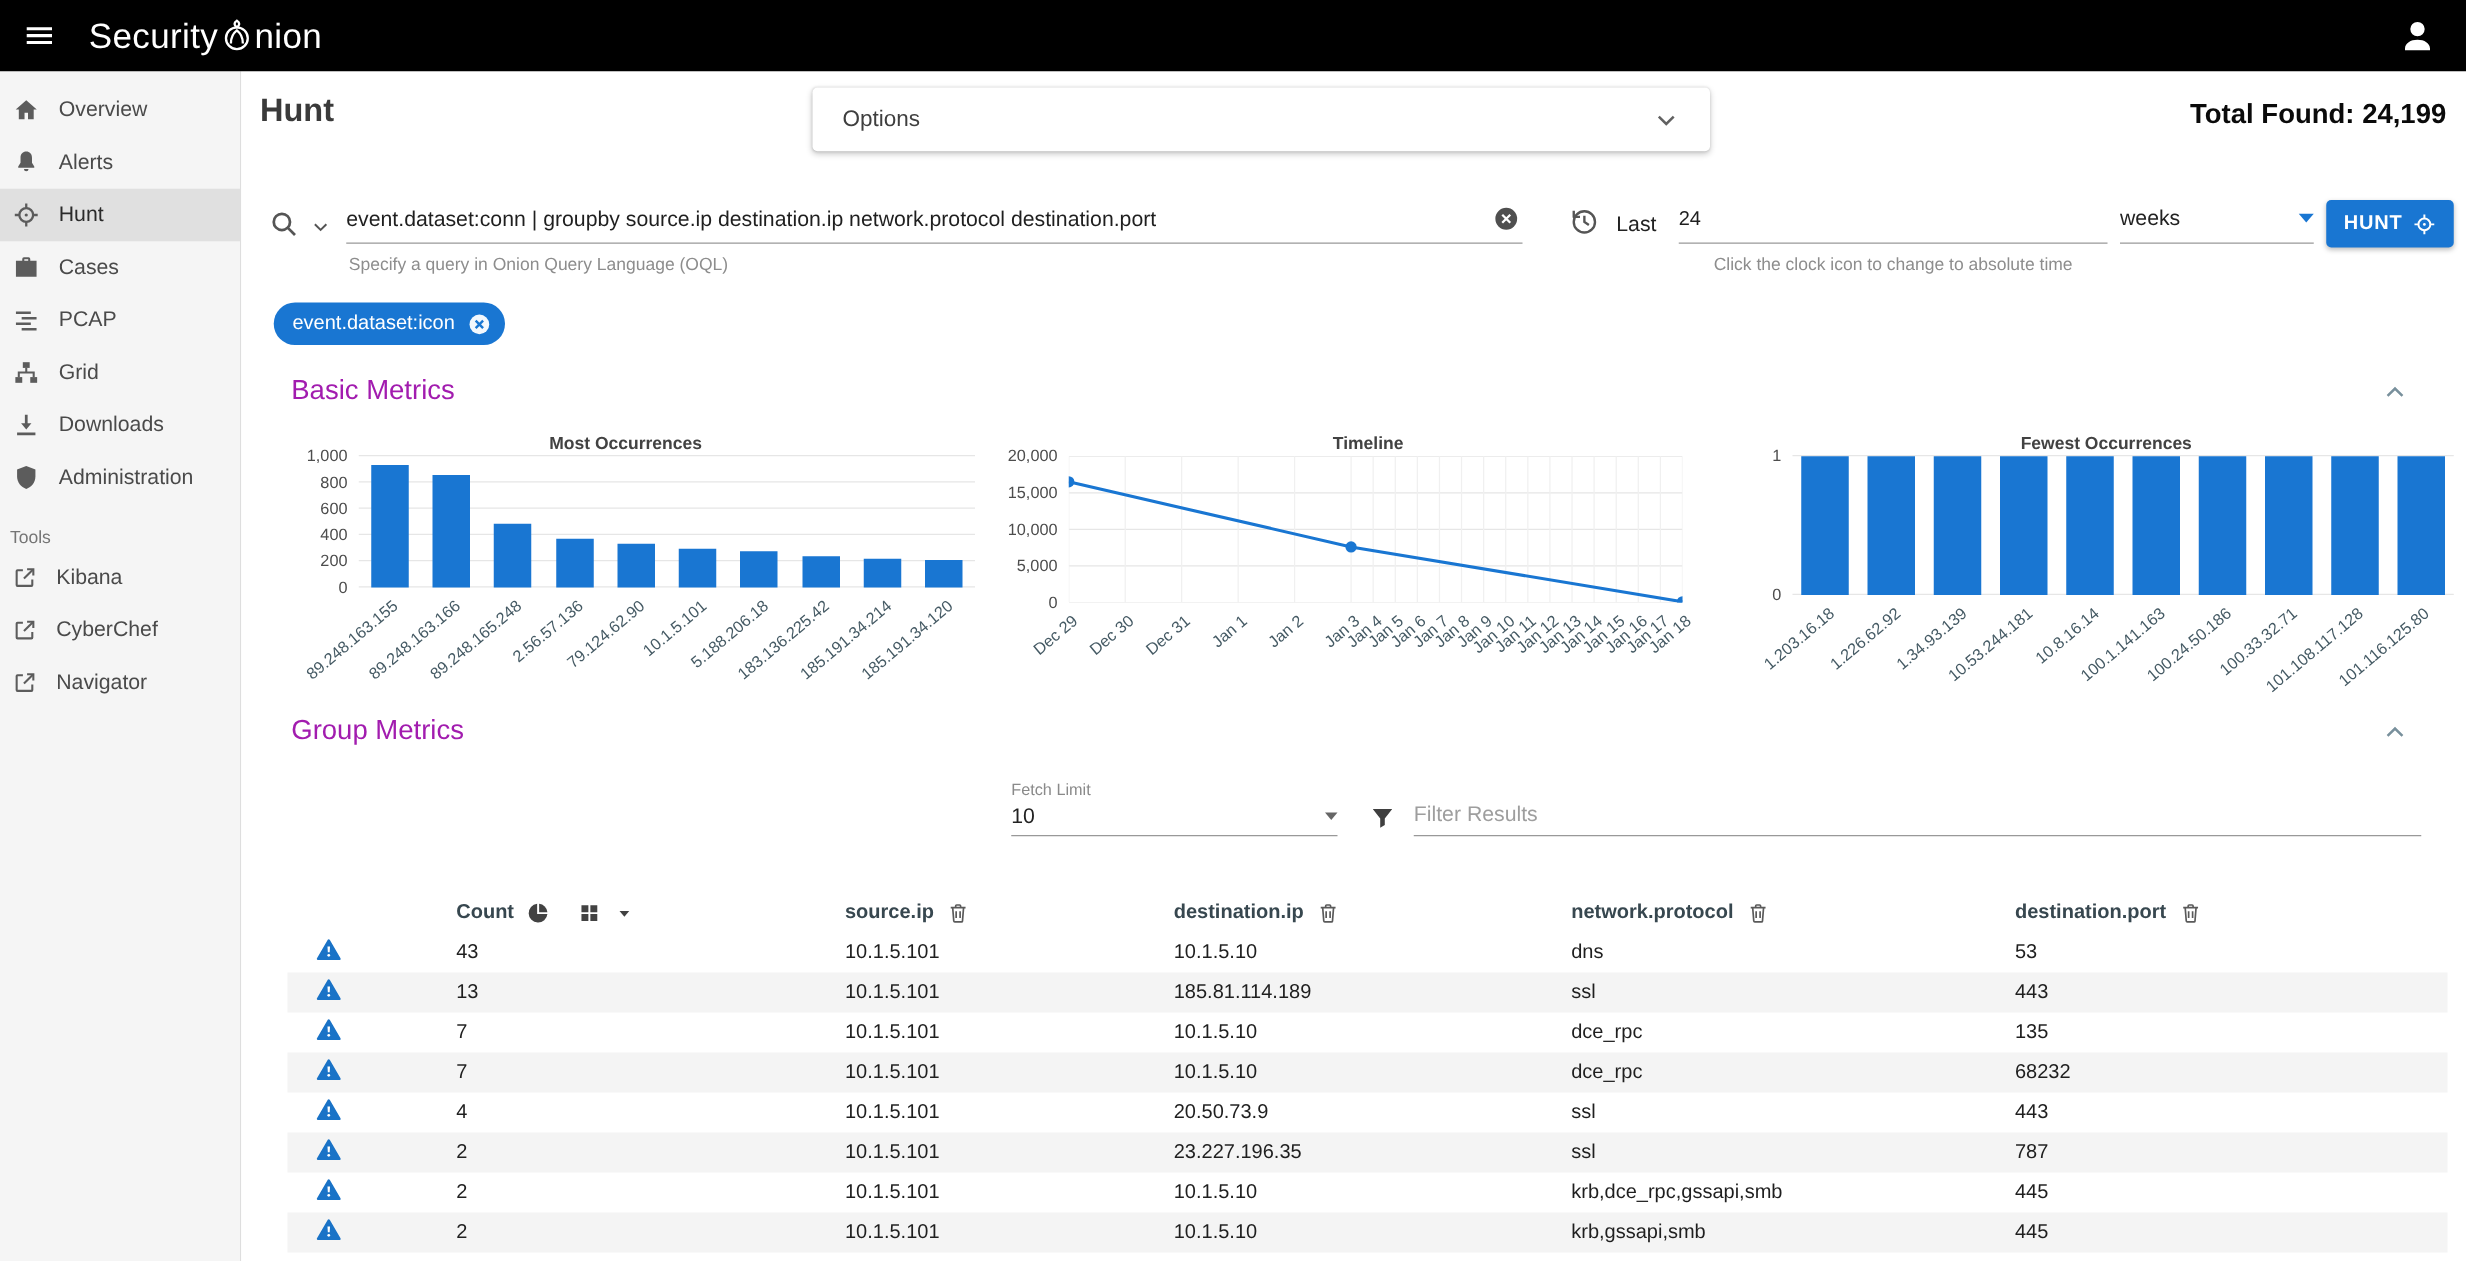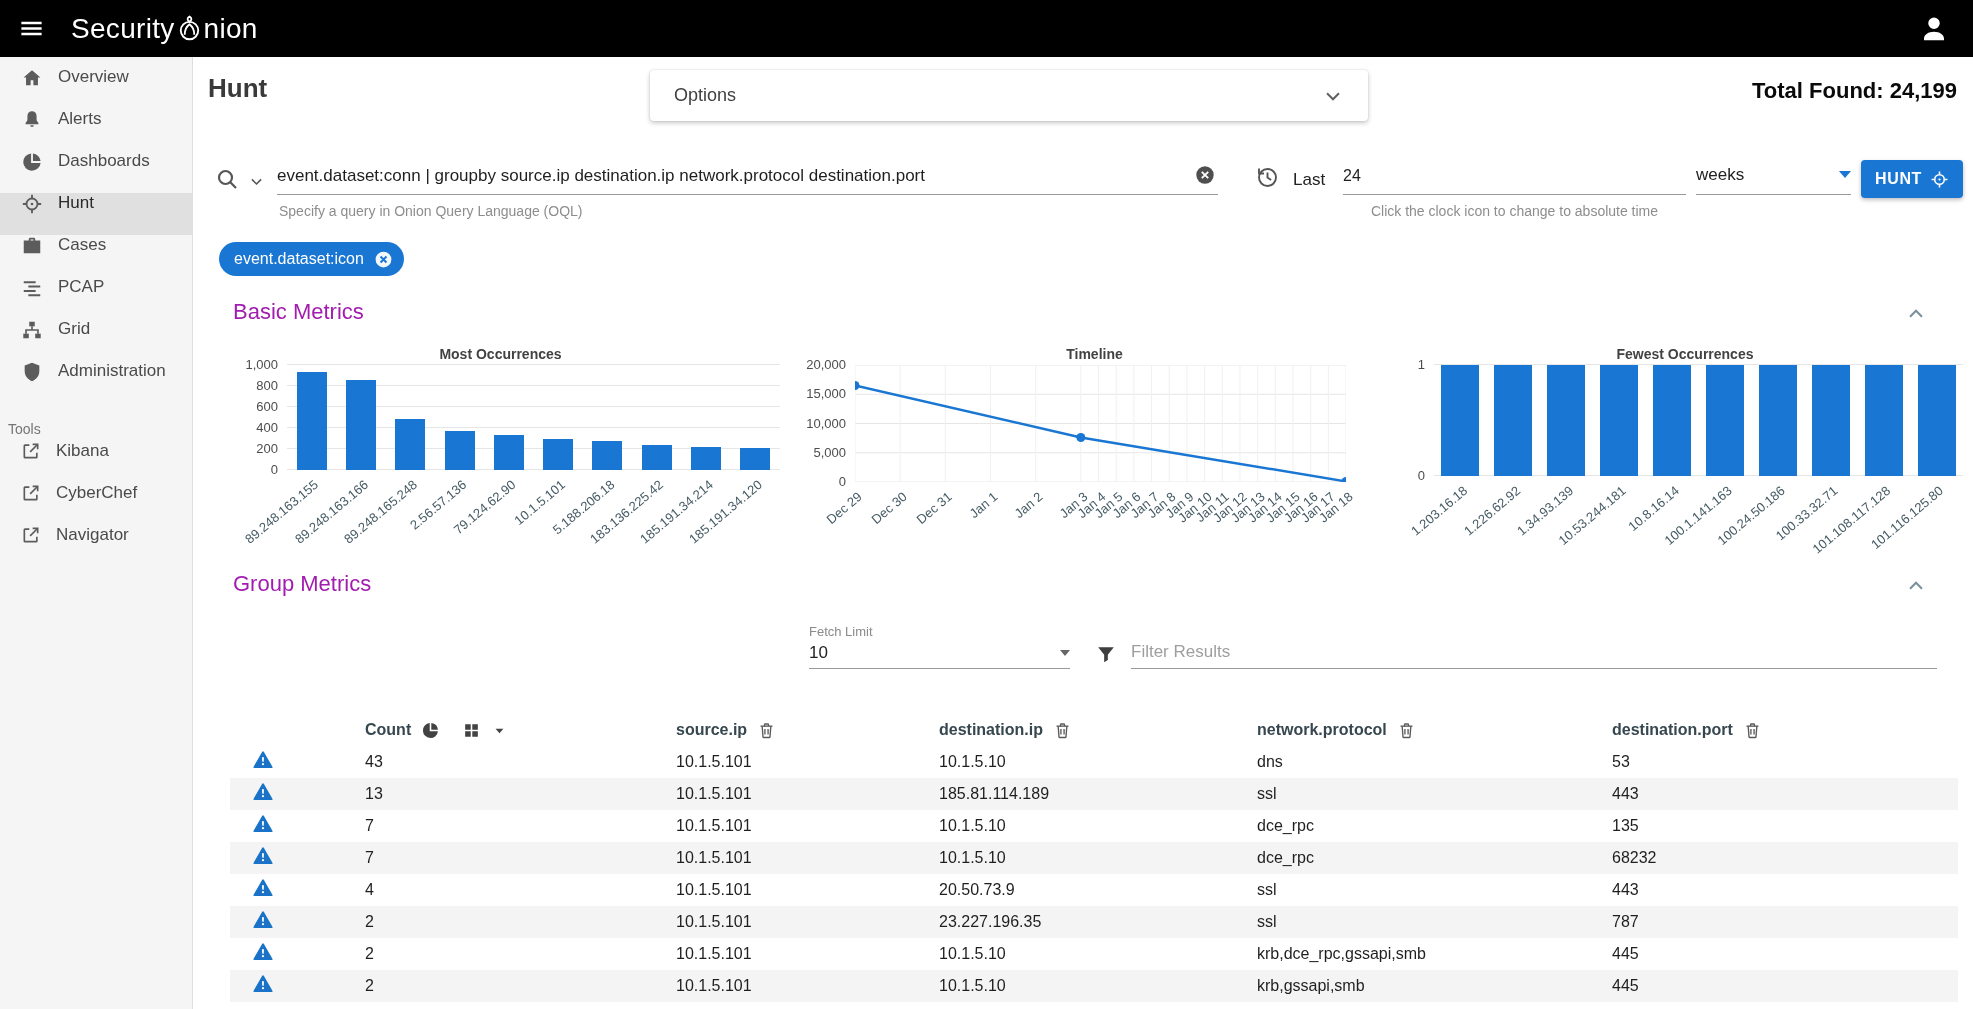--- a/index.html
+++ b/index.html
@@ -12,21 +12,21 @@
   #topbar{position:absolute;left:0;top:0;width:1973px;height:57px;background:#000;
     display:flex;align-items:center;color:#fff;z-index:5}
   #menu-btn{width:27px;height:27px;margin-left:18px;color:#fff;cursor:pointer}
   #app-logo{display:flex;align-items:center;margin-left:26px;font-size:28px;letter-spacing:.3px;color:#fff}
   #app-logo .onion{width:27px;height:27px;margin:0 1px}
   #user-btn{margin-left:auto;margin-right:24px;width:30px;height:30px;color:#fff;cursor:pointer}
 
   
   #sidebar{position:absolute;left:0;top:57px;width:193px;height:952px;background:#f5f5f5;
     border-right:1px solid #dedede;padding-top:10px}
-  .side-item{height:42px;display:flex;gap:15px;padding-left:21px;
+  .side-item{height:42px;display:flex;align-items:center;gap:15px;padding-left:10px;
     color:#4a4a4a;font-size:17px;cursor:pointer}
   .side-item .icon{width:22px;height:22px;color:#5c5c5c}
   .side-item.active{background:#e0e0e0;color:#2a2a2a}
   #tools-header{margin:18px 0 4px 8px;font-size:14px;color:#757575}
 
   
   #main{position:absolute;left:193px;top:57px;width:1780px;height:952px;background:#fff}
   #page-title{position:absolute;left:15px;top:16px;font-size:26px;font-weight:bold;color:#3a3a3a}
   #options-panel{position:absolute;left:457px;top:13px;width:718px;height:51px;background:#fff;
     border-radius:4px;box-shadow:0 2px 5px rgba(0,0,0,.22),0 0 2px rgba(0,0,0,.12);
@@ -144,29 +144,20 @@
         <span>Overview</span>
       </div>
       <div class="side-item">
         <span class="icon" style="width: 22px; height: 22px;">
           <svg viewBox="0 0 24 24">
             <path fill="currentColor" d="M12 2.5c-2.9 0-5 2.2-5 5.1v4.6L5 15.4v1.1h14v-1.1l-2-3.2V7.6c0-2.9-2.1-5.1-5-5.1Zm-2 15.1a2 2 0 0 0 4 0Z"></path>
           </svg>
         </span>
         <span>Alerts</span>
       </div>
-      <div class="side-item">
-        <span class="icon" style="width: 22px; height: 22px;">
-          <svg viewBox="0 0 24 24">
-            <path fill="currentColor" d="M11 2.6A9.5 9.5 0 1 0 21.4 13H11Z"></path>
-            <path fill="currentColor" d="M13 2.6V11h8.4A9.5 9.5 0 0 0 13 2.6Z"></path>
-          </svg>
-        </span>
-        <span>Dashboards</span>
-      </div>
       <div class="side-item active">
         <span class="icon" style="width: 22px; height: 22px;">
           <svg viewBox="0 0 24 24" fill="none" stroke="currentColor" stroke-width="2">
             <circle cx="12" cy="12" r="6"></circle>
             <path d="M12 2v4M12 18v4M2 12h4M18 12h4"></path>
             <circle cx="12" cy="12" r="1.4" fill="currentColor" stroke="none"></circle>
           </svg>
         </span>
         <span>Hunt</span>
       </div>
@@ -189,20 +180,29 @@
       <div class="side-item">
         <span class="icon" style="width: 22px; height: 22px;">
           <svg viewBox="0 0 24 24" fill="none" stroke="currentColor" stroke-width="1.8">
             <rect x="9" y="3" width="6" height="5" fill="currentColor" stroke="none"></rect>
             <rect x="2.5" y="16" width="6" height="5" fill="currentColor" stroke="none"></rect>
             <rect x="15.5" y="16" width="6" height="5" fill="currentColor" stroke="none"></rect>
             <path d="M12 8v4M12 12H5.5v4M12 12h6.5v4"></path>
           </svg>
         </span>
         <span>Grid</span>
+      </div>
+      <div class="side-item">
+        <span class="icon" style="width: 22px; height: 22px;">
+          <svg viewBox="0 0 24 24">
+            <path fill="currentColor" d="M10.8 3h2.4v7.5h3.3L12 16l-4.5-5.5h3.3Z"></path>
+            <path fill="currentColor" d="M4 18.5h16V21H4Z"></path>
+          </svg>
+        </span>
+        <span>Downloads</span>
       </div>
       <div class="side-item">
         <span class="icon" style="width: 22px; height: 22px;">
           <svg viewBox="0 0 24 24">
             <path fill="currentColor" d="M12 2 20 5v6c0 5.3-3.3 9.4-8 11-4.7-1.6-8-5.7-8-11V5Z"></path>
           </svg>
         </span>
         <span>Administration</span>
       </div>
     </div>

